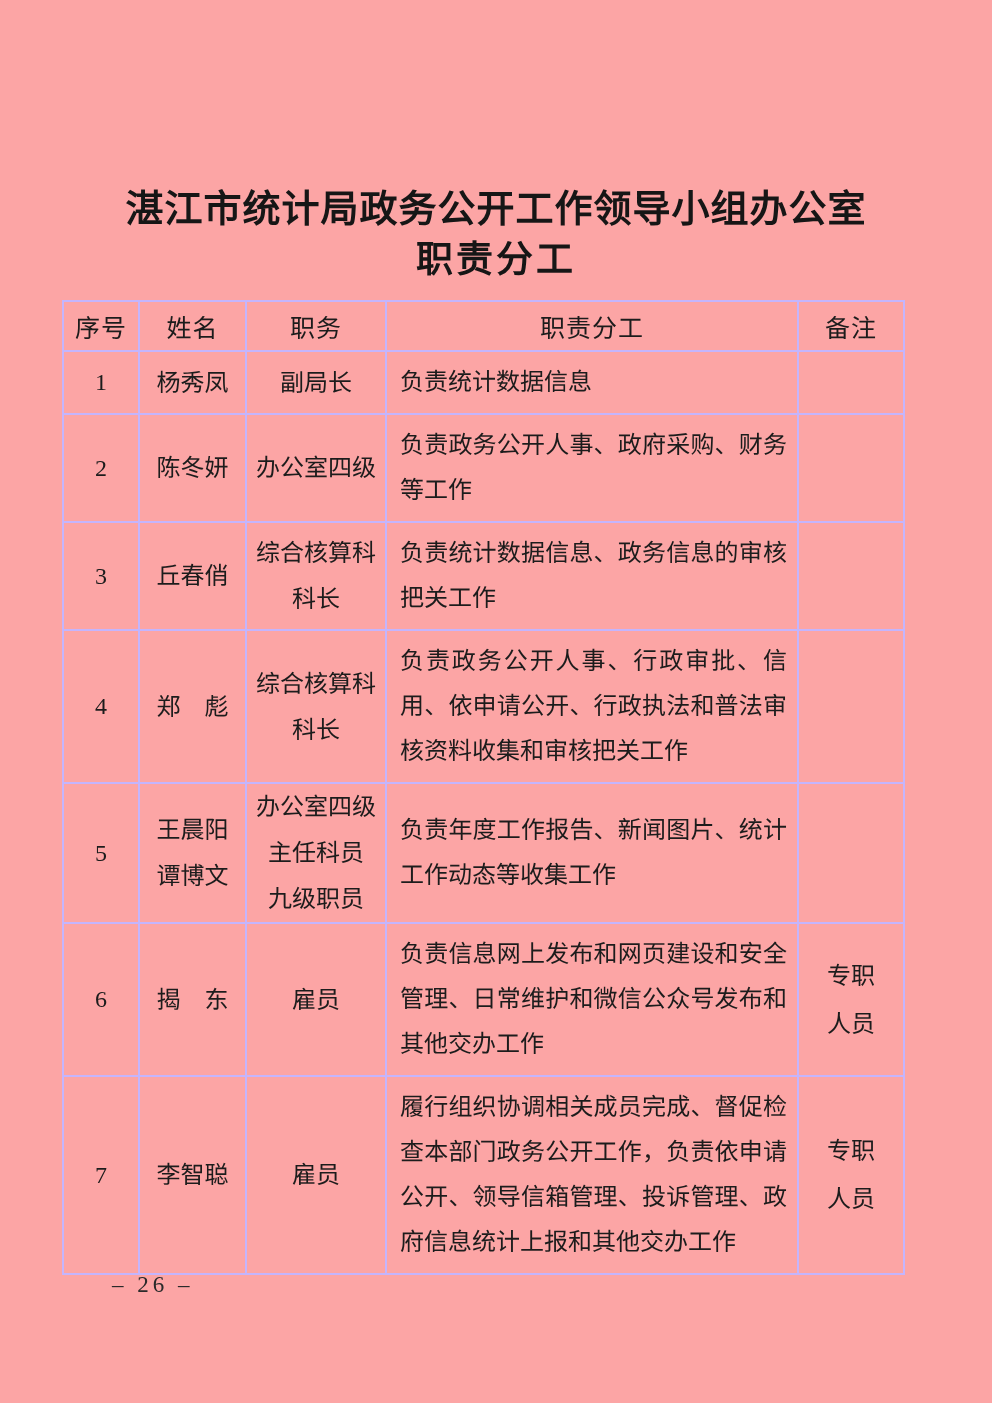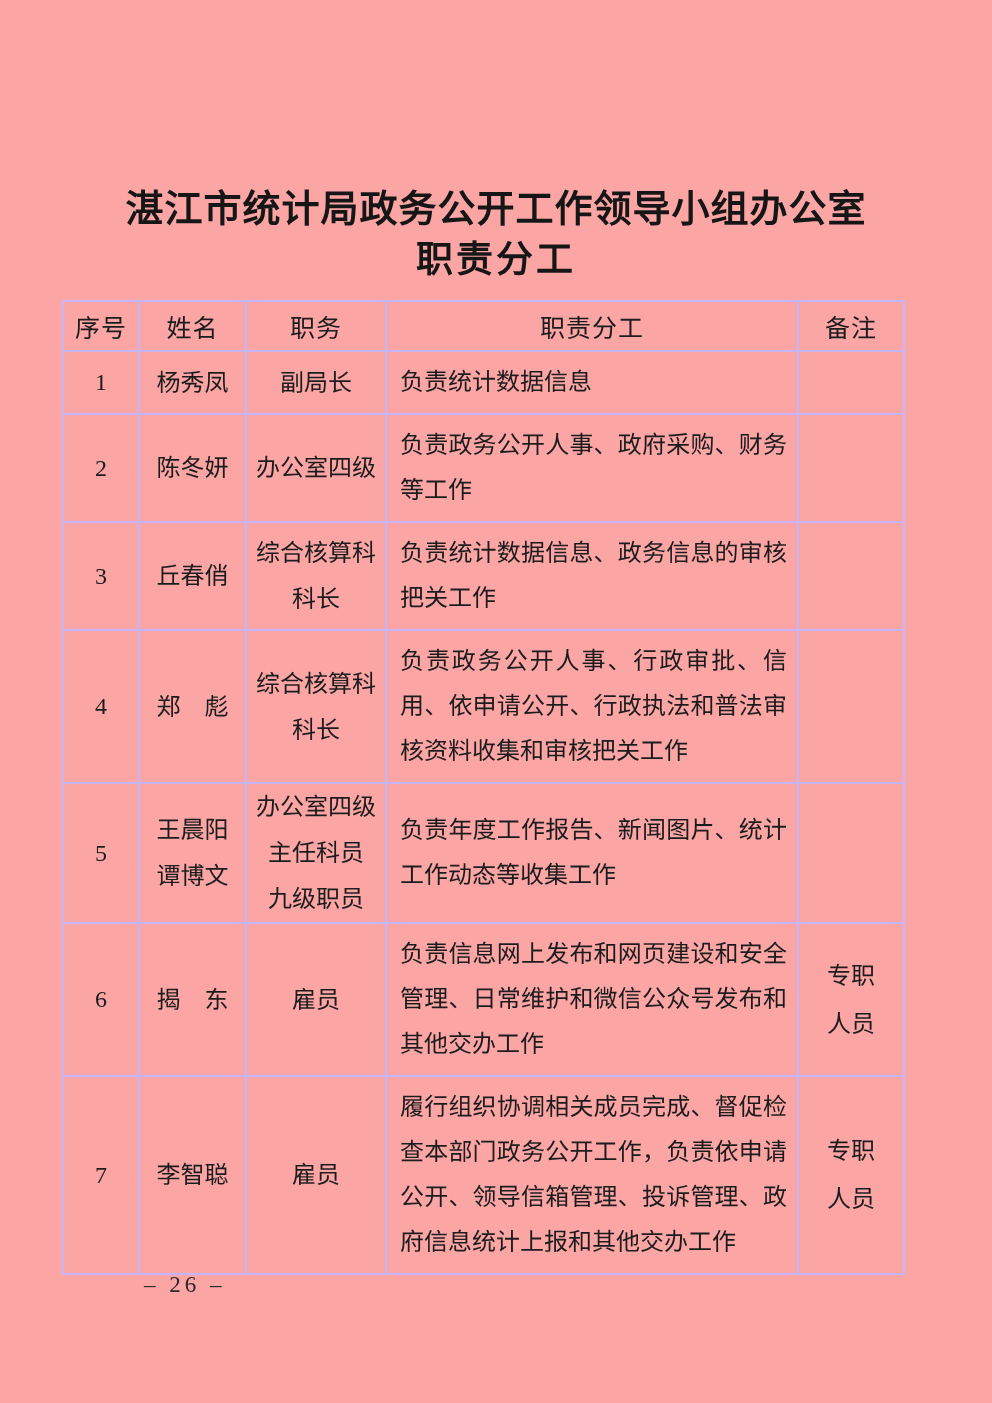--- a/index.html
+++ b/index.html
@@ -76,21 +76,20 @@
     color: #1e1e1e;
     letter-spacing: 0.5px;
   }
   .page-number {
     position: absolute;
     left: 112px;
     top: 1272px;
     font-size: 23px;
     letter-spacing: 4px;
     color: #2a2a2a;
-    margin-left: 32px;
   }
 </style>
 </head>
 <body>
 
 <div class="page">
 
   <div class="doc-title">
     <div class="t-line1">湛江市统计局政务公开工作领导小组办公室</div>
     <div class="t-line2">职责分工</div>

